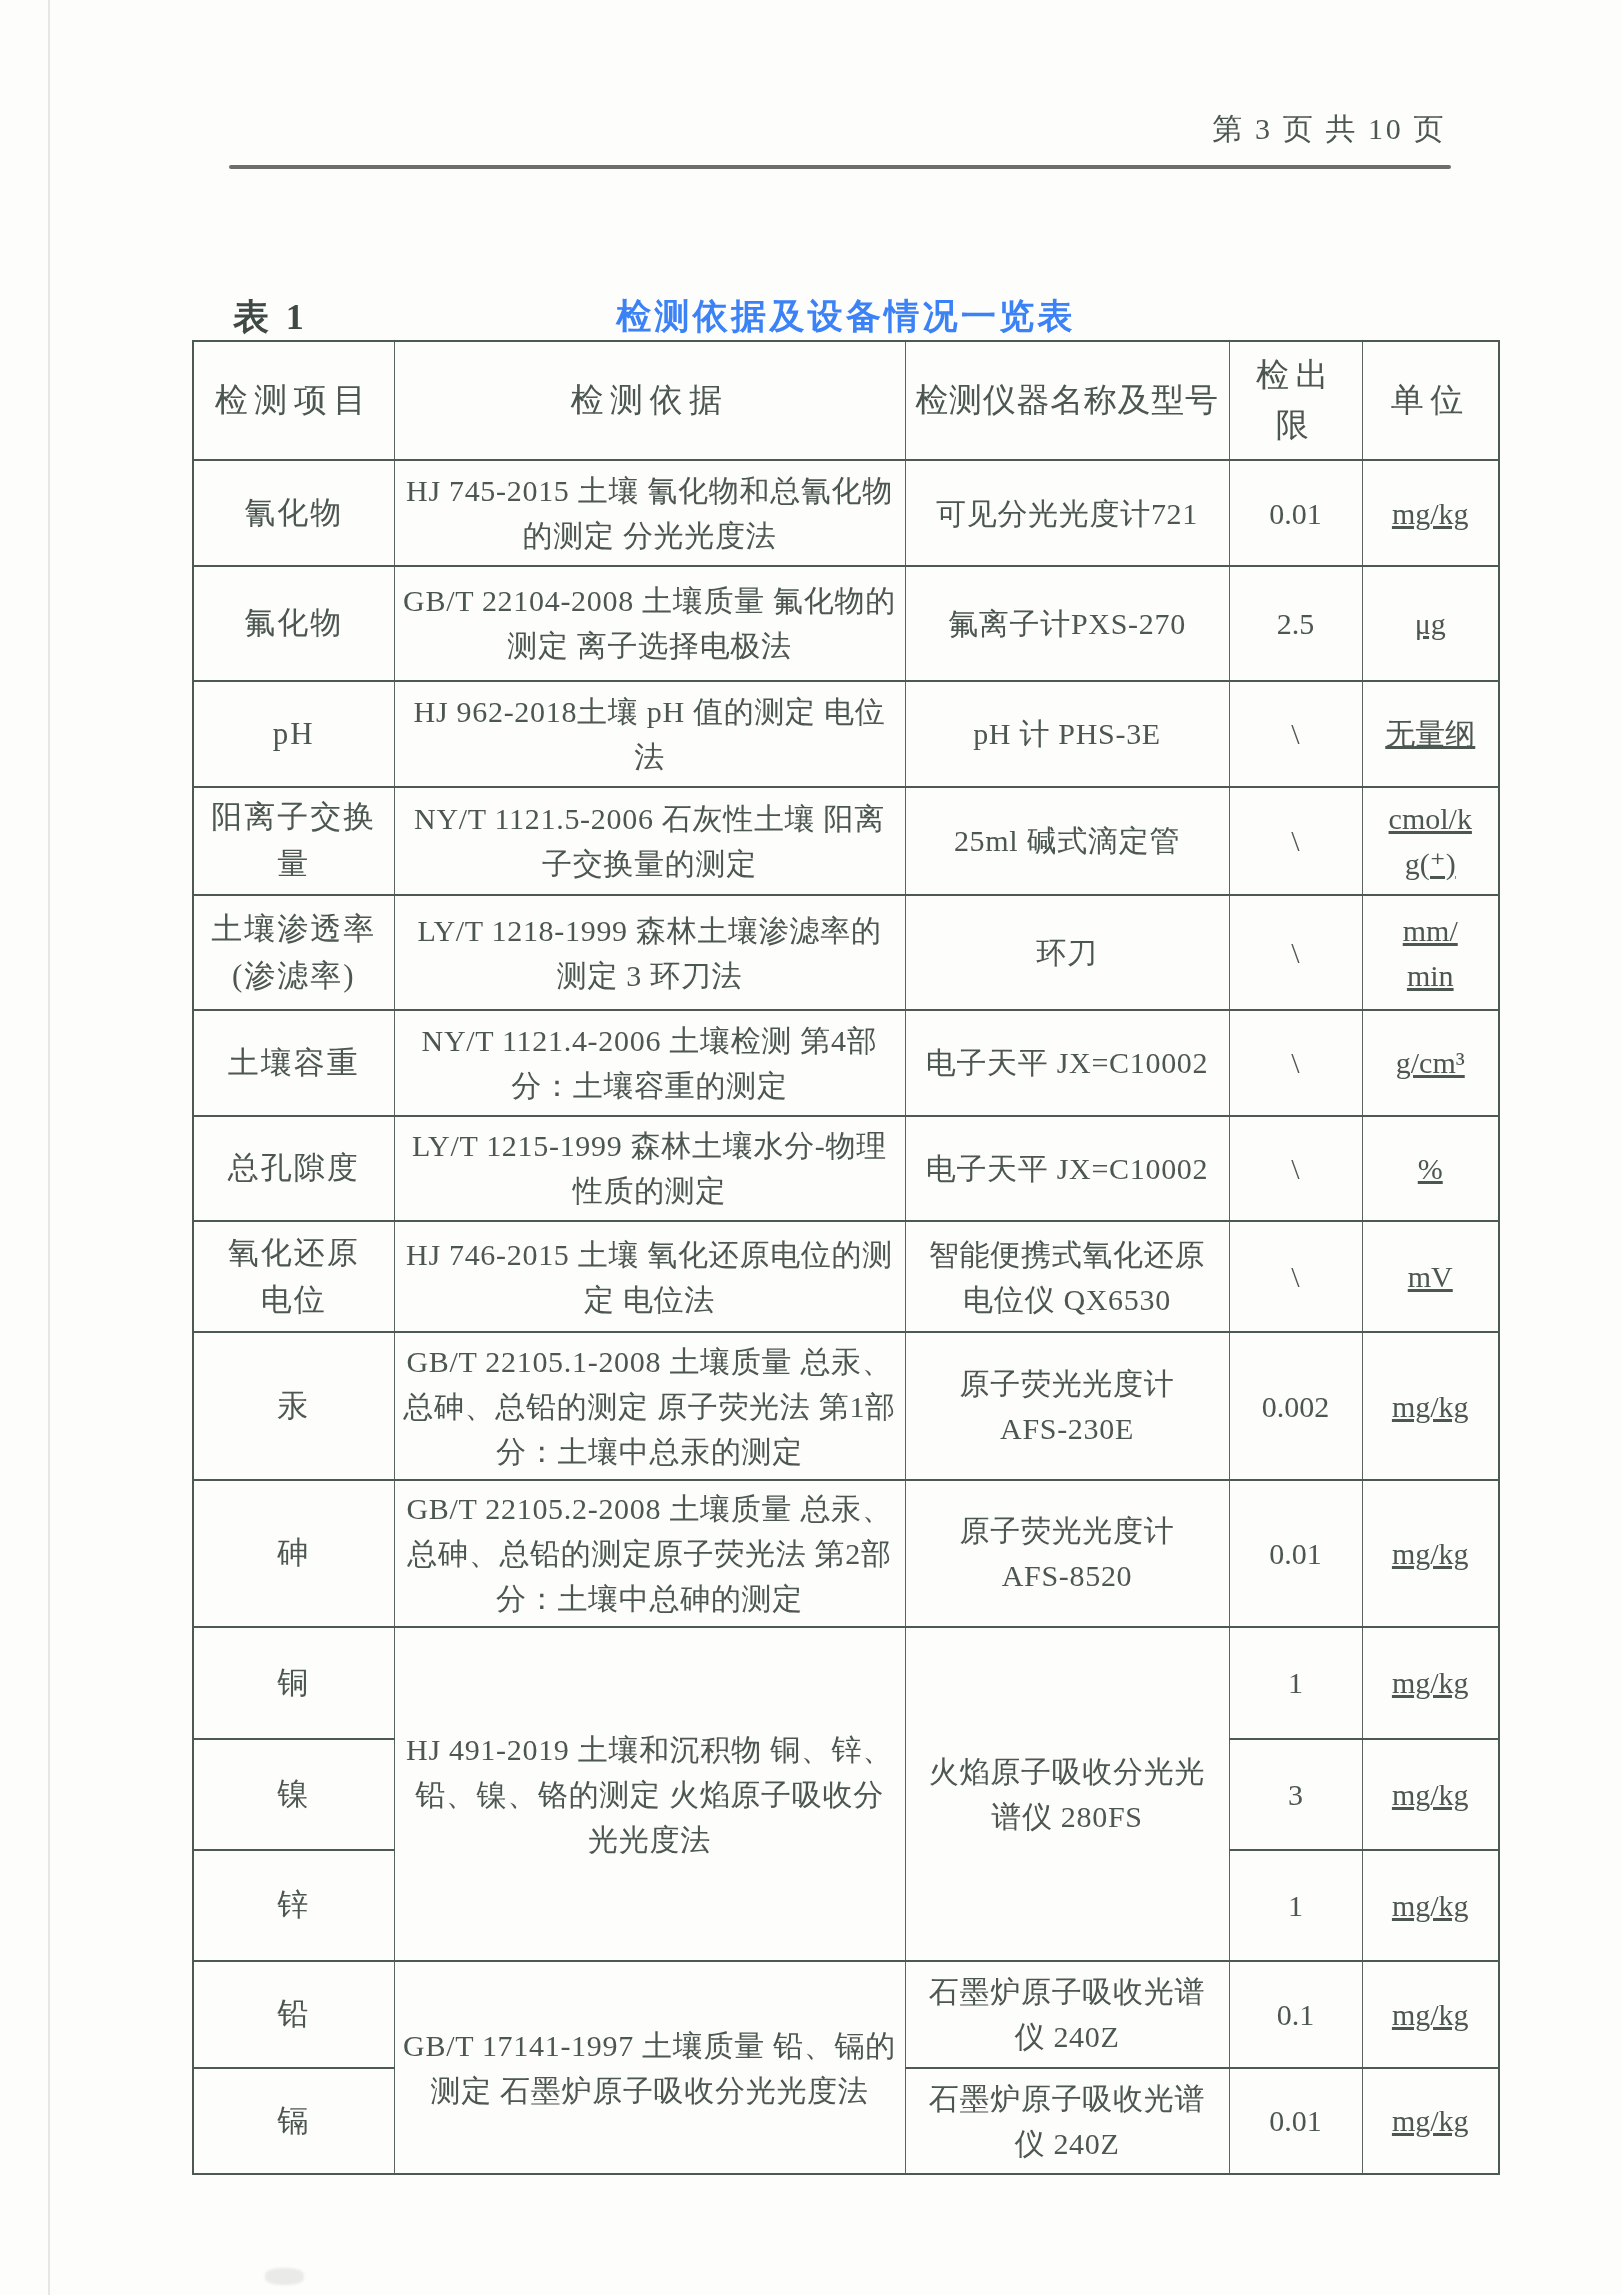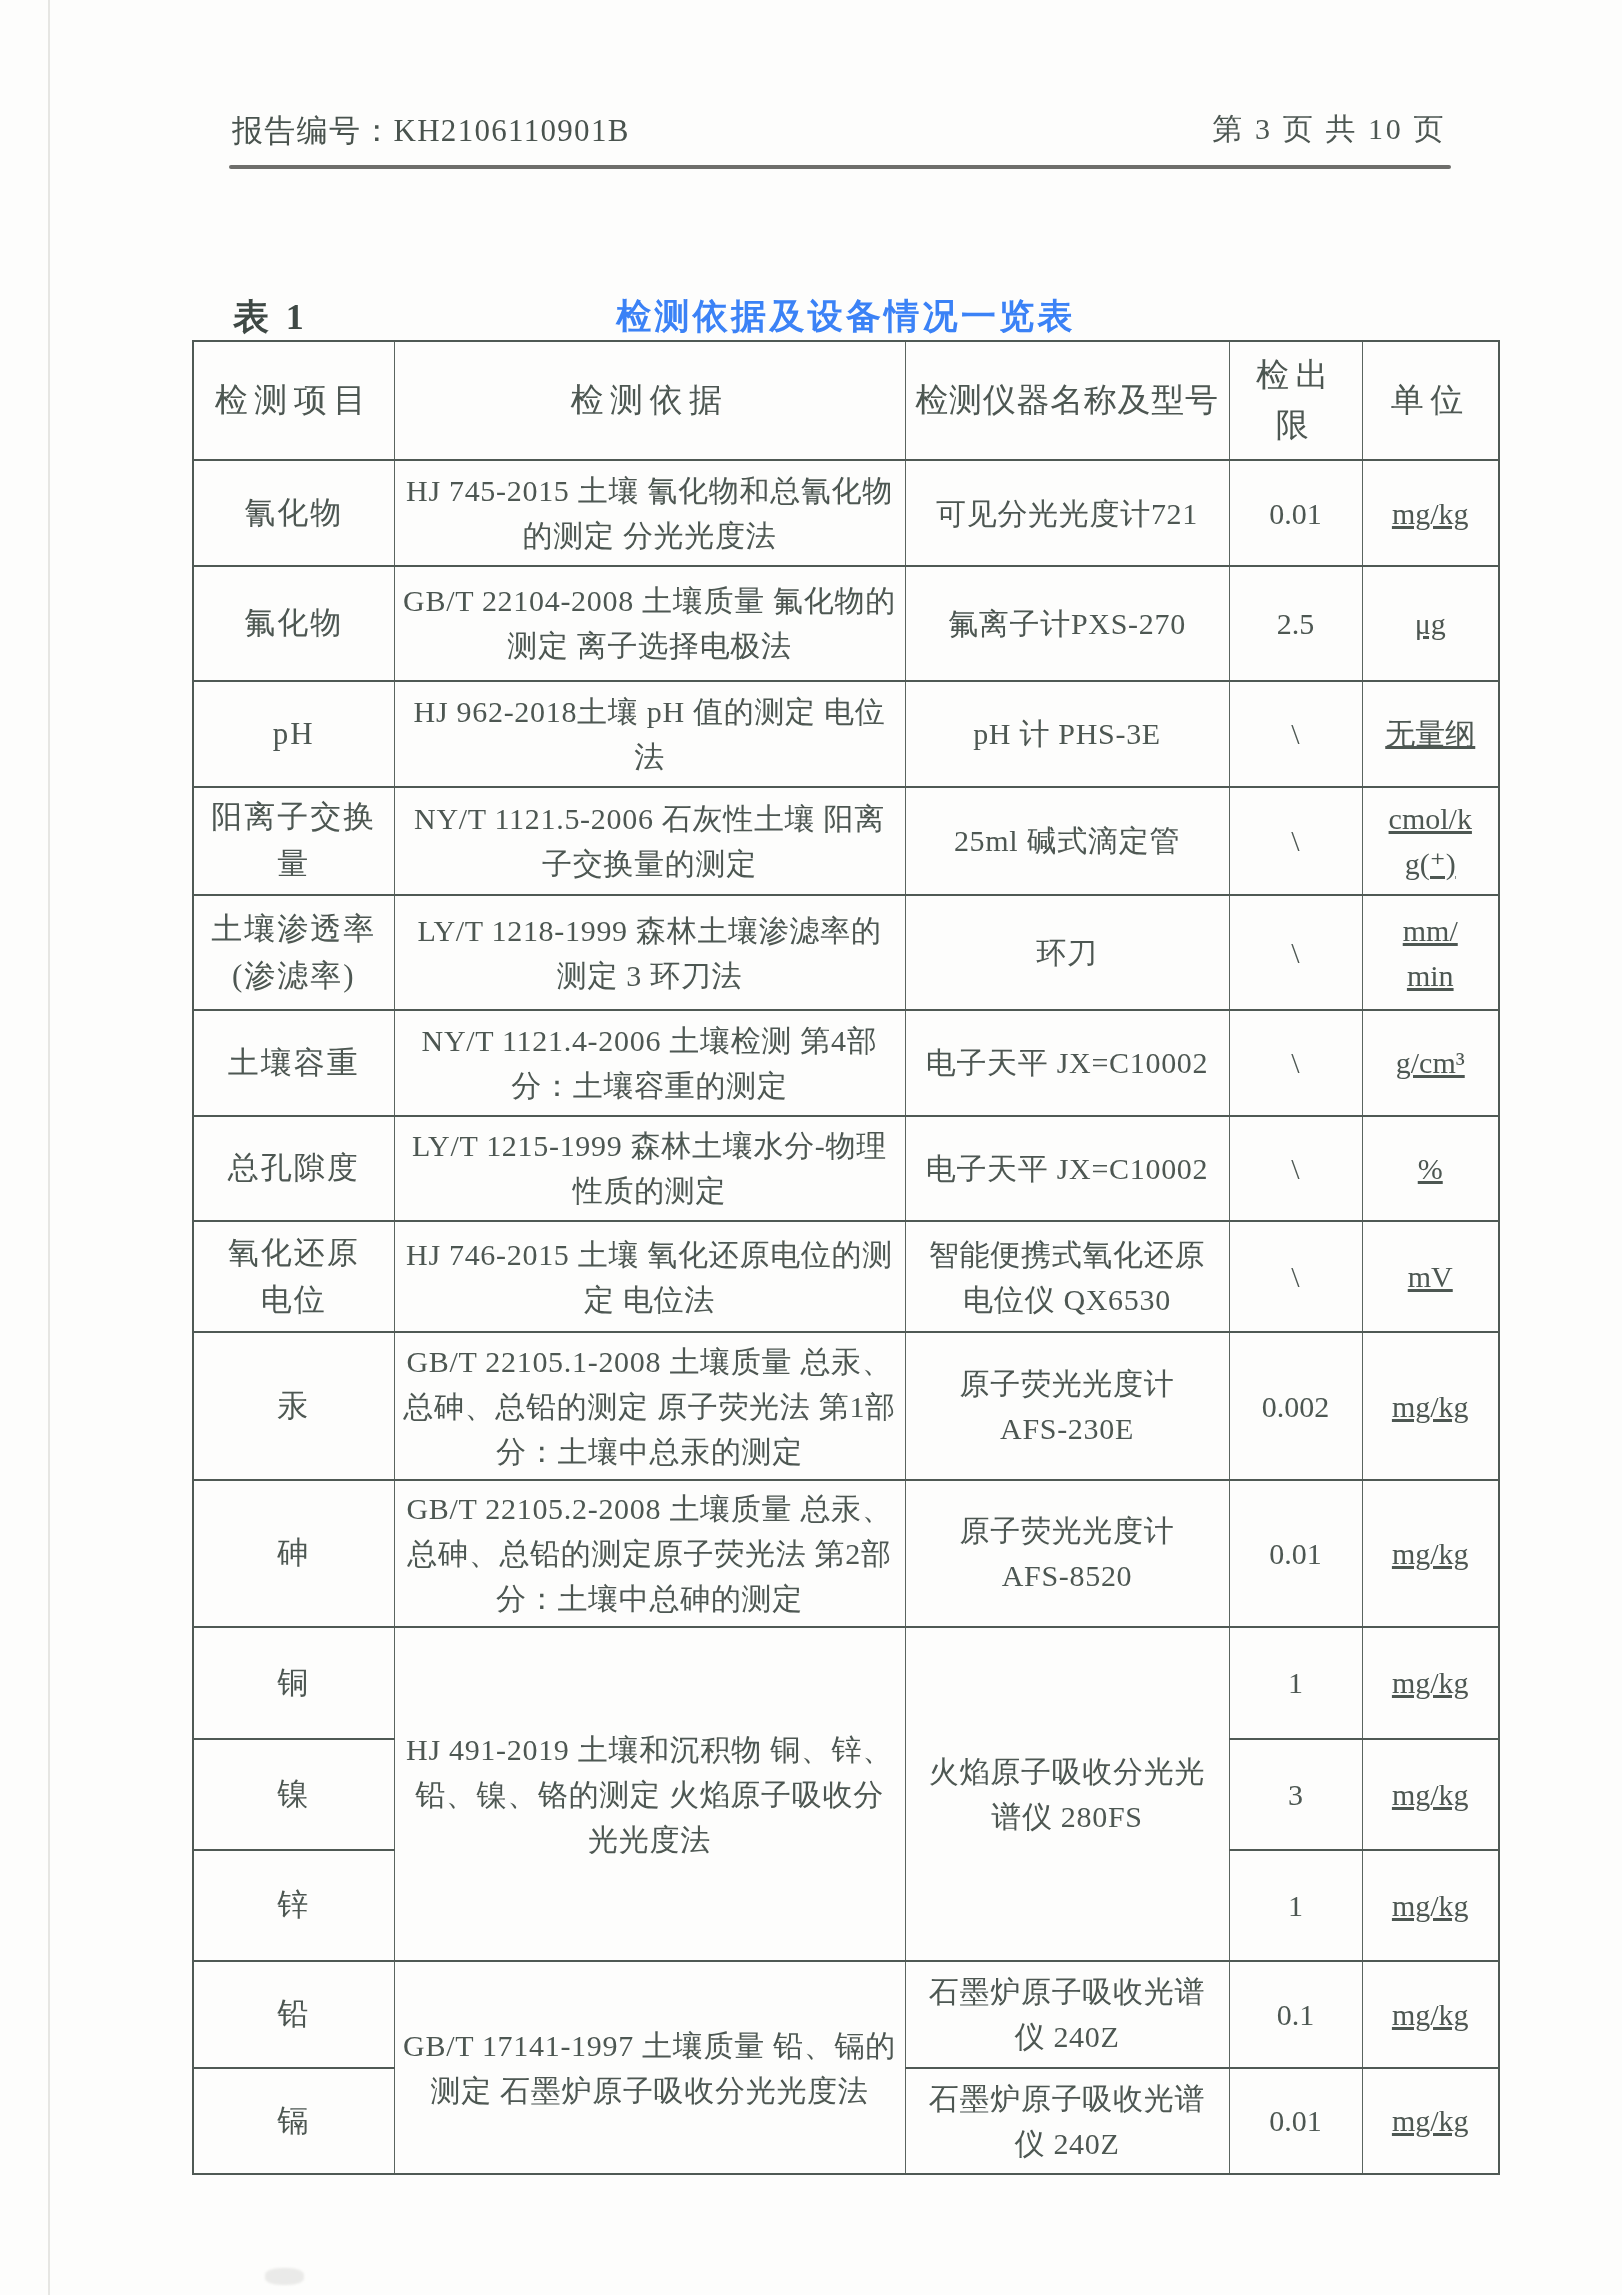--- a/index.html
+++ b/index.html
@@ -83,21 +83,20 @@
   tr.rh190 td{height:119px;}
 </style>
 </head>
 <body>
 
 <div class="page">
 
   <div class="scan-edge"></div>
   <div class="scan-smudge"></div>
 
-  <div class="report-no">报告编号：KH2106110901B</div>
   <div class="page-indicator">第 3 页 共 10 页</div>
   <div class="rule"></div>
 
 
   <div class="caption-row">
     <span class="table-title">检测依据及设备情况一览表</span>
     <span class="table-label">表 1</span>
   </div>
 
   <table class="report">

